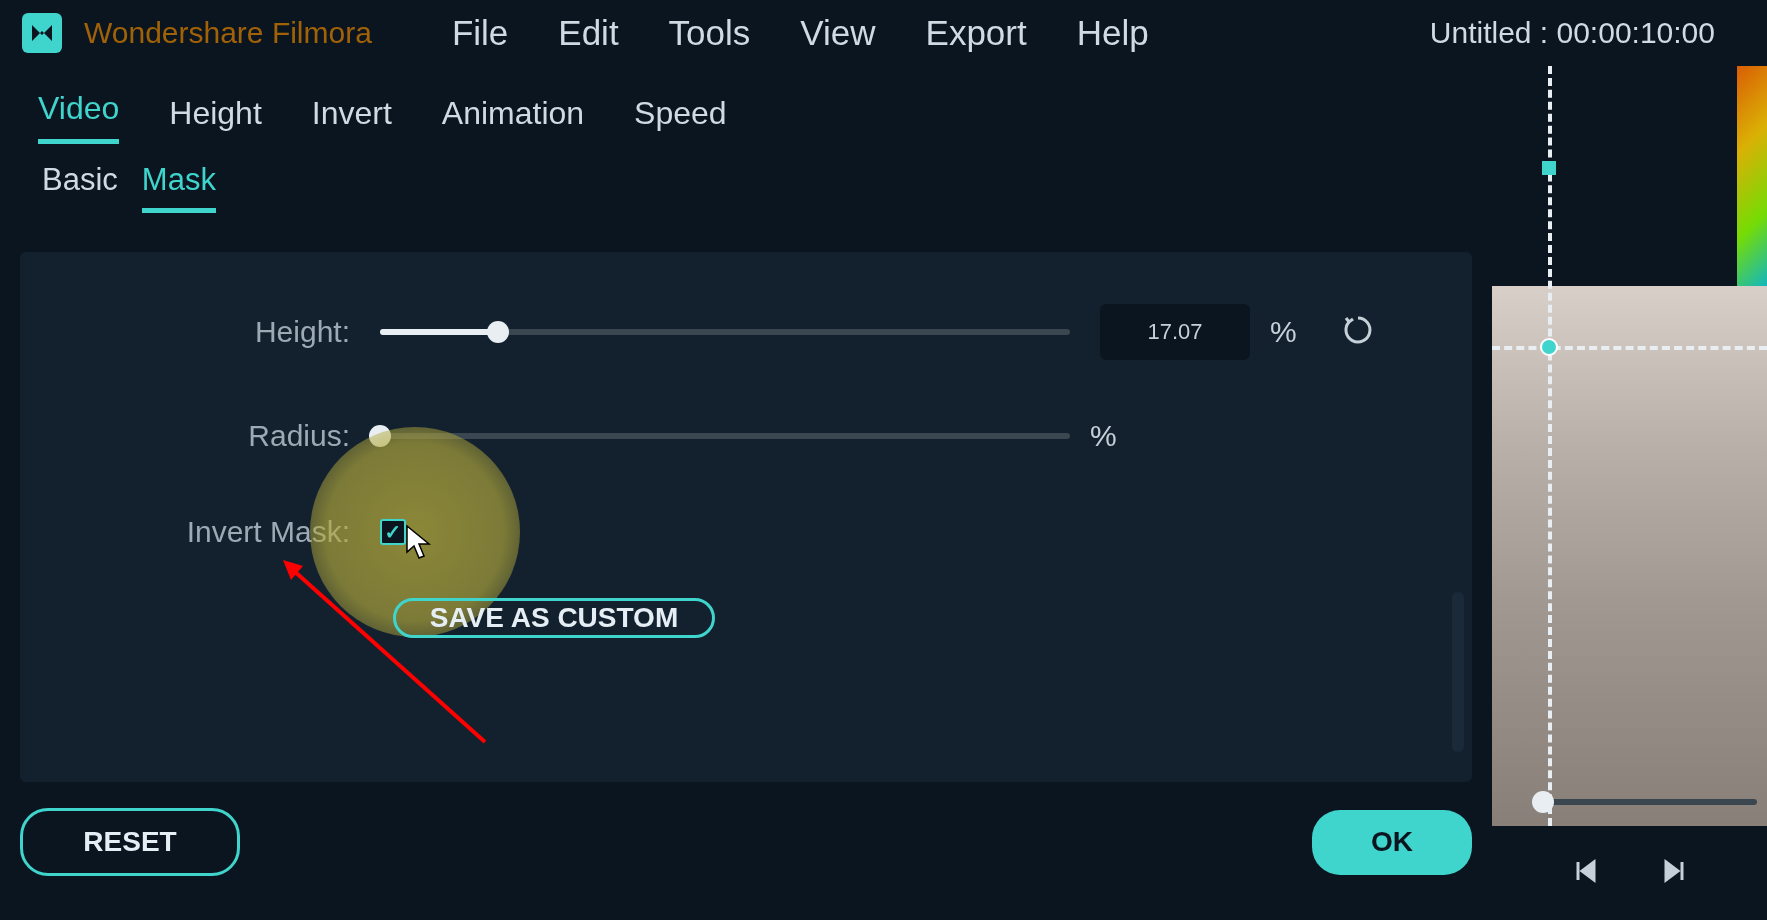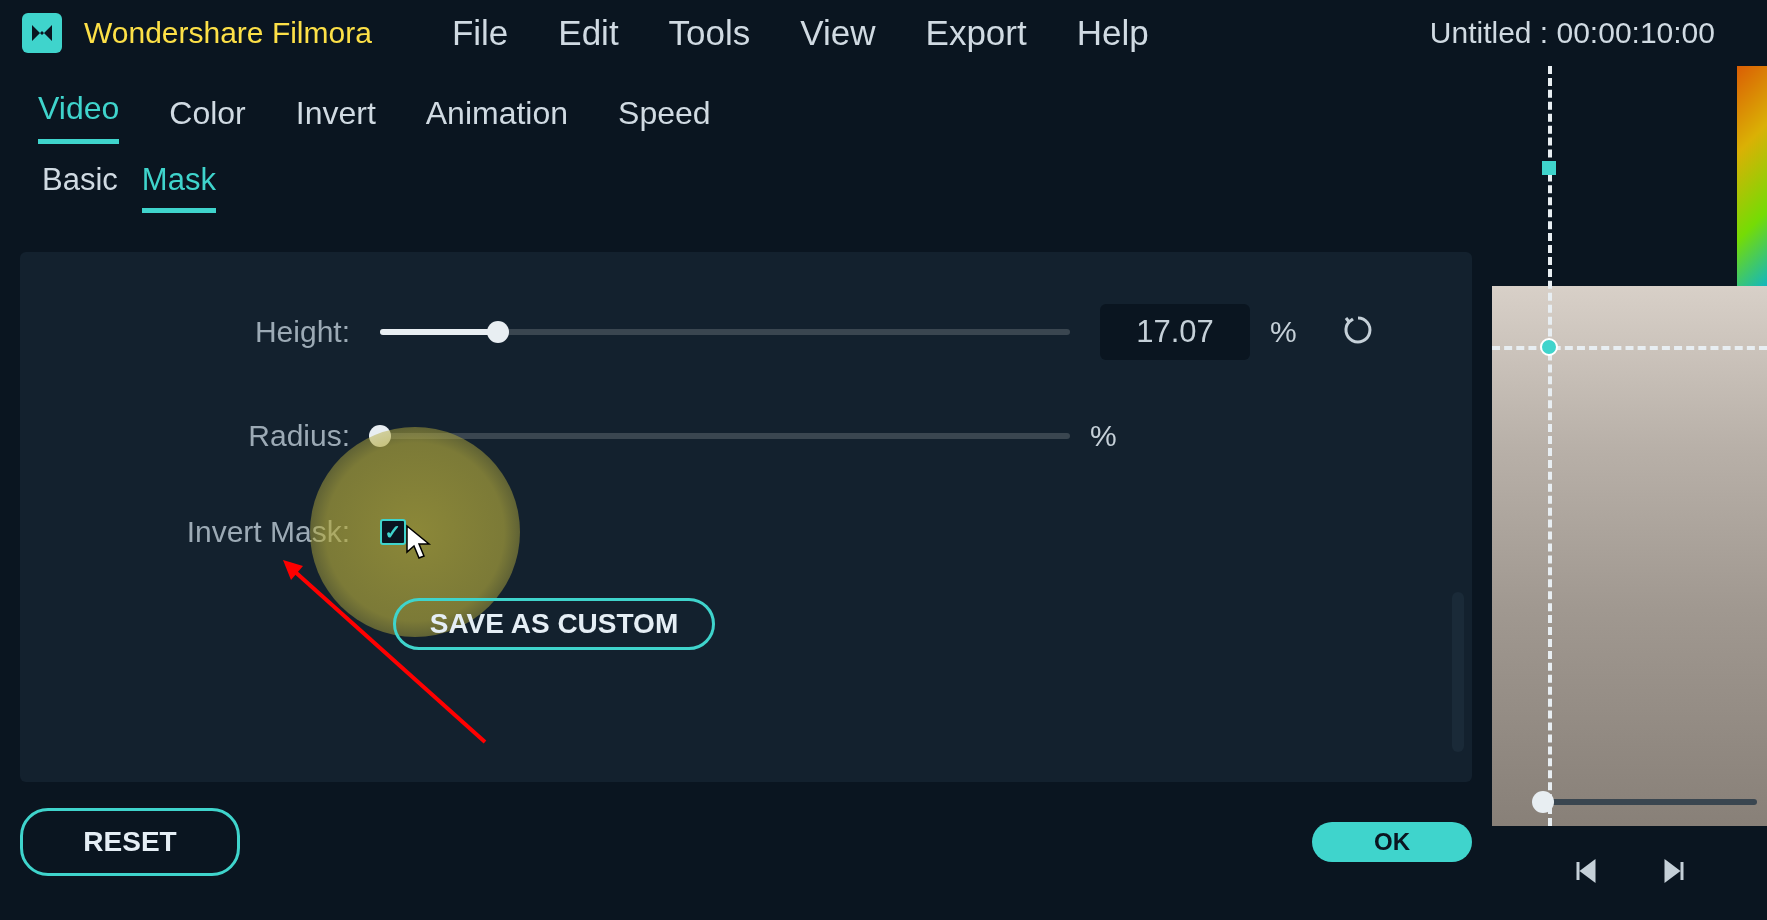--- a/index.html
+++ b/index.html
@@ -1,21 +1,21 @@
 <!DOCTYPE html>
 <html><head>
 <meta charset="utf-8">
 <style>
   * { box-sizing: border-box; margin: 0; padding: 0; }
   html, body { width: 1767px; height: 920px; background: #0a1520; font-family: Arial, sans-serif; color: #c5d0d8; overflow: hidden; }
   
   
   .titlebar { display: flex; align-items: center; height: 66px; padding: 0 20px; background: #0a1520; }
   .logo { width: 44px; height: 44px; display: flex; align-items: center; justify-content: center; margin-right: 20px; }
-  .app-title { font-size: 30px; color: #fde047; margin-right: 80px; }
+  .app-title { font-size: 30px; color: #a16207; margin-right: 80px; }
   .menubar { display: flex; gap: 50px; flex: 1; }
   .menu-item { font-size: 35px; color: #d0dae2; cursor: pointer; }
   .project-title { font-size: 30px; color: #d0dae2; margin-right: 32px; }
   
   
   .main { display: flex; height: 854px; }
   .left-panel { width: 1492px; height: 100%; display: flex; flex-direction: column; position: relative; }
   .right-panel { width: 275px; height: 100%; position: relative; background: #0a1520; }
   
   
@@ -31,46 +31,46 @@
   
   .content-panel { margin: 18px 20px 0 20px; background: #13212e; border-radius: 6px; height: 530px; padding: 50px 30px 30px 30px; position: relative; }
   
   .control-row { display: flex; align-items: center; height: 60px; margin-bottom: 44px; position: relative; }
   .control-label { width: 330px; text-align: right; font-size: 30px; color: #9caab5; padding-right: 30px; }
   
   .slider-track { position: relative; width: 690px; height: 6px; background: #3a4650; border-radius: 3px; }
   .slider-fill { position: absolute; height: 6px; background: #e8eef2; border-radius: 3px; left: 0; }
   .slider-thumb { position: absolute; width: 22px; height: 22px; background: #e8eef2; border-radius: 50%; top: -8px; transform: translateX(-50%); cursor: pointer; }
   
-  .value-box { width: 150px; height: 56px; background: #0a1520; border-radius: 6px; margin-left: 30px; display: flex; align-items: center; justify-content: center; font-size: 31px; color: #c5d0d8; }
+  .value-box { width: 150px; height: 56px; background: #0a1520; border-radius: 6px; margin-left: 30px; display: flex; align-items: center; justify-content: center; font-size: 22px; color: #c5d0d8; }
   .unit { font-size: 30px; color: #c5d0d8; margin-left: 20px; width: 40px; }
   .reset-icon { margin-left: 30px; cursor: pointer; }
   
   .checkbox-wrap { display: flex; align-items: center; }
   .checkbox { width: 26px; height: 26px; background: #0a1520; border: 2px solid #3fd4cc; border-radius: 3px; cursor: pointer; display: flex; align-items: center; justify-content: center; position: relative; z-index: 5; }
   .checkbox.checked::after { content: "✓"; color: #3fd4cc; font-size: 20px; font-weight: bold; }
   
-  .save-custom-btn { position: absolute; left: 373px; top: 346px; width: 322px; height: 52px; border: 3px solid #3fd4cc; border-radius: 28px; background: transparent; color: #e5eef5; font-size: 28px; font-weight: bold; cursor: pointer; z-index: 5; }
+  .save-custom-btn { position: absolute; left: 373px; top: 346px; width: 322px; height: 40px; border: 3px solid #3fd4cc; border-radius: 28px; background: transparent; color: #e5eef5; font-size: 28px; font-weight: bold; cursor: pointer; z-index: 5; }
   
   
   .highlight-circle { position: absolute; width: 210px; height: 210px; background: radial-gradient(circle, rgba(180,170,60,0.75) 0%, rgba(180,170,60,0.65) 60%, rgba(180,170,60,0) 100%); border-radius: 50%; left: 290px; top: 175px; z-index: 2; pointer-events: none; }
   
   
   .cursor-arrow { position: absolute; left: 385px; top: 272px; z-index: 10; pointer-events: none; }
   
   
   .red-arrow { position: absolute; left: 255px; top: 300px; z-index: 8; pointer-events: none; }
   
   
   .scroll-track { position: absolute; right: 8px; top: 340px; width: 12px; height: 160px; background: #1a2a38; border-radius: 6px; }
   
   
   .footer { display: flex; align-items: center; margin-top: 26px; padding: 0 20px; }
   .reset-btn { width: 220px; height: 68px; border: 3px solid #3fd4cc; border-radius: 28px; background: transparent; color: #e5eef5; font-size: 28px; font-weight: bold; cursor: pointer; }
-  .ok-btn { width: 160px; height: 40px; background: #3fd4cc; border: none; border-radius: 28px; color: #0a1520; font-size: 24px; font-weight: bold; cursor: pointer; margin-left: auto; }
+  .ok-btn { width: 160px; height: 65px; background: #3fd4cc; border: none; border-radius: 28px; color: #0a1520; font-size: 28px; font-weight: bold; cursor: pointer; margin-left: auto; }
   
   
   .preview-area { position: relative; width: 100%; height: 760px; overflow: hidden; }
   .preview-image { position: absolute; right: -100px; top: 220px; width: 380px; height: 540px; background: linear-gradient(180deg, #d8d0c8 0%, #b8b0a8 30%, #a09890 60%, #888078 100%); }
   .preview-rainbow { position: absolute; right: -100px; top: 0; width: 130px; height: 220px; background: linear-gradient(135deg, #ff6b00 0%, #ffcc00 25%, #88ff00 50%, #00ccff 75%, #6600ff 100%); opacity: 0.85; }
   
   .mask-handle-v { position: absolute; left: 56px; top: 0; width: 0; height: 760px; border-left: 4px dashed #e8eef2; }
   .mask-handle-h { position: absolute; left: 0; top: 280px; width: 275px; height: 0; border-top: 4px dashed #e8eef2; }
   .mask-center { position: absolute; left: 48px; top: 272px; width: 18px; height: 18px; background: #3fd4cc; border-radius: 50%; border: 2px solid #fff; }
   .mask-square { position: absolute; left: 50px; top: 95px; width: 14px; height: 14px; background: #3fd4cc; }
@@ -102,21 +102,21 @@
     <div class="menu-item">Help</div>
   </div>
   <div class="project-title">Untitled : 00:00:10:00</div>
 </div>
 
 <div class="main">
   <div class="left-panel">
 
     <div class="main-tabs">
       <div class="main-tab active">Video</div>
-      <div class="main-tab">Color</div>
+      <div class="main-tab">Height</div>
       <div class="main-tab">Invert</div>
       <div class="main-tab">Animation</div>
       <div class="main-tab">Speed</div>
     </div>
 
     <div class="sub-tabs">
       <div class="sub-tab">Basic</div>
       <div class="sub-tab active">Mask</div>
     </div>
 

